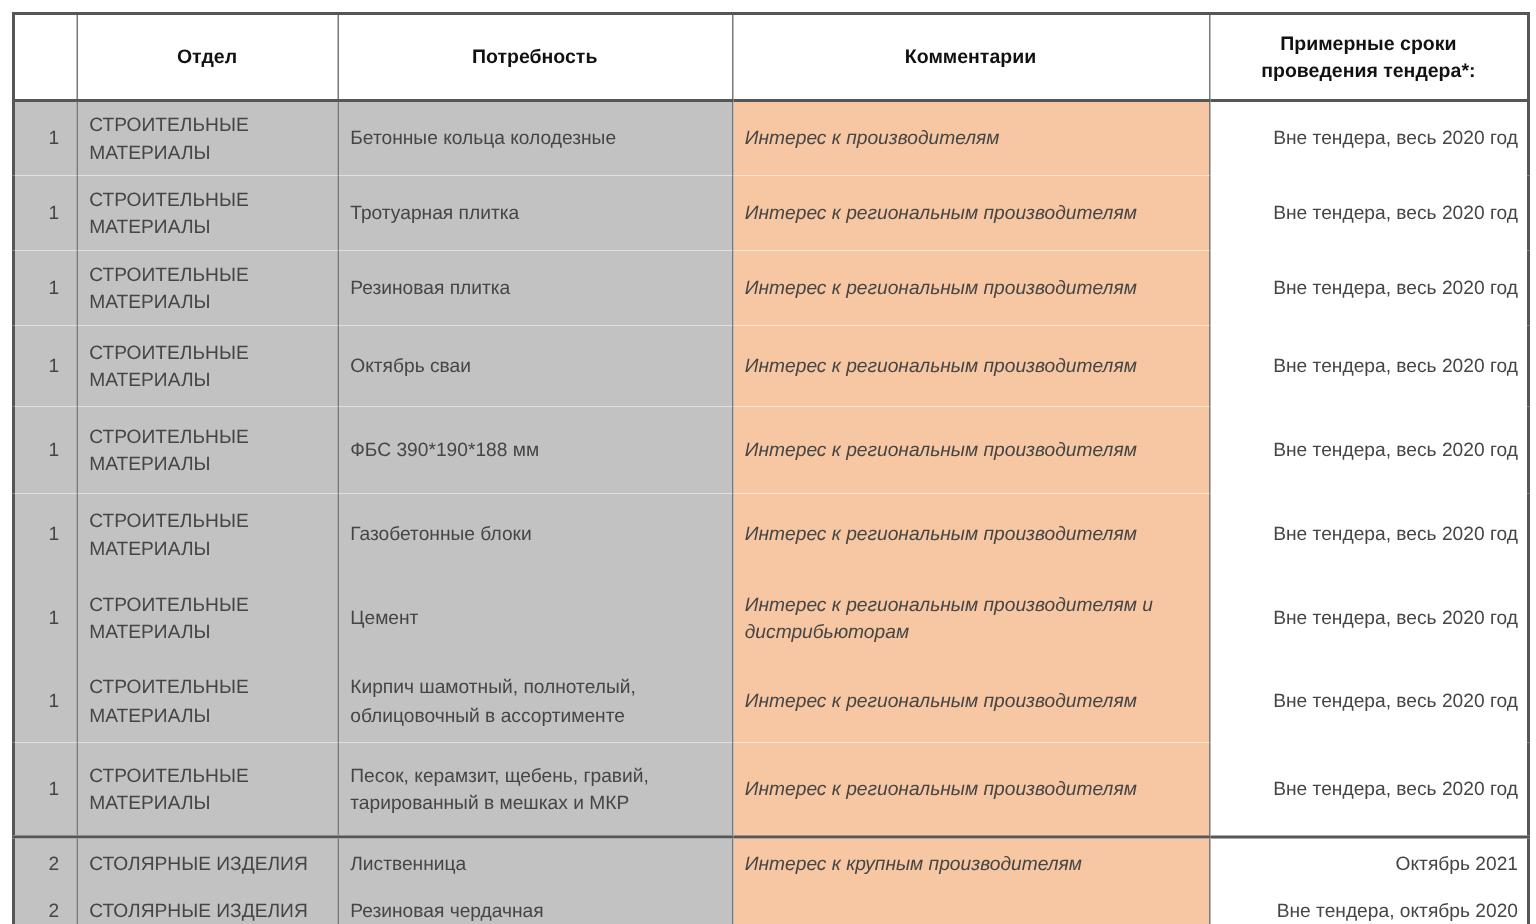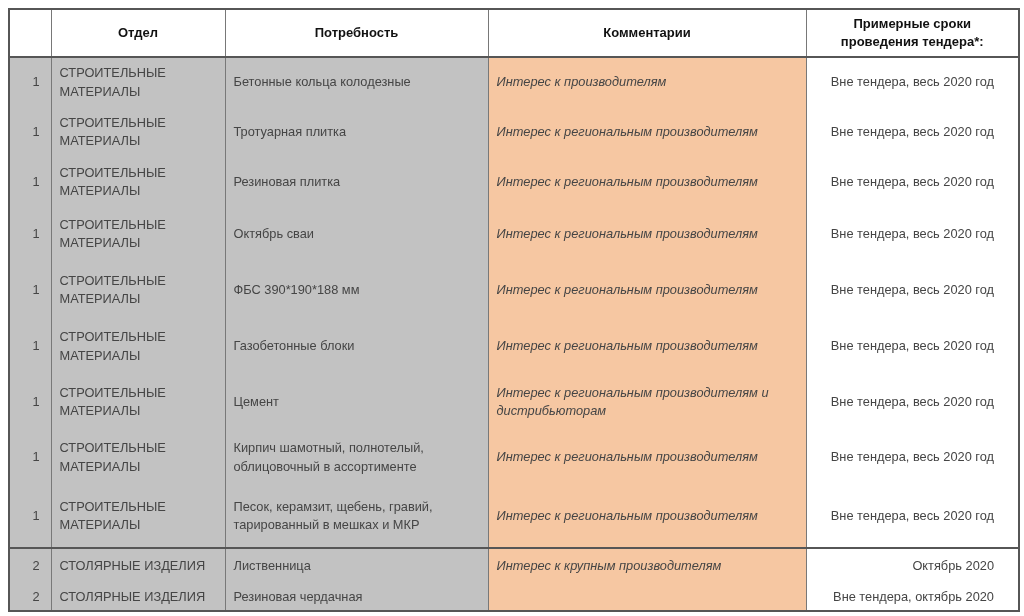--- a/index.html
+++ b/index.html
@@ -40,37 +40,37 @@
     border-bottom:2px solid var(--strong-border);
     font-weight:bold;
     font-size:13px;
     color:var(--header-text);
     text-align:center;
     line-height:1.35;
   }
   tbody td{background:var(--row-bg);}
   tbody td.cell-num{text-align:right;padding-right:11px;}
   tbody td.cell-comment{background:var(--comment-bg);font-style:italic;}
-  tbody td.cell-date{background:#ffffff;text-align:right;padding-right:24px;white-space:nowrap;}
+  tbody td.cell-date{background:#ffffff;text-align:right;padding-right:6px;white-space:nowrap;}
   tr.group-start td{border-top:2px solid var(--strong-border);}
 </style>
 </head>
 <body>
 
 <div class="page">
   <table class="tender">
     <colgroup>
       <col class="c-num">
         <col class="c-dept">
         <col class="c-need">
         <col class="c-comment">
         <col class="c-date">
     </colgroup>
     <thead>
-      <tr style="height:48px;">
+      <tr style="height:58px;">
         <th></th>
         <th>Отдел</th>
         <th>Потребность</th>
         <th>Комментарии</th>
         <th>Примерные сроки проведения тендера*:</th>
       </tr>
     </thead>
     <tbody>
       <tr style="height:50px;">
         <td class="cell-num">1</td>
@@ -133,21 +133,21 @@
         <td class="cell-dept">СТРОИТЕЛЬНЫЕ МАТЕРИАЛЫ</td>
         <td class="cell-need">Песок, керамзит, щебень, гравий, тарированный в мешках и МКР</td>
         <td class="cell-comment">Интерес к региональным производителям</td>
         <td class="cell-date">Вне тендера, весь 2020 год</td>
       </tr>
       <tr class="group-start" style="height:36px;">
         <td class="cell-num">2</td>
         <td class="cell-dept">СТОЛЯРНЫЕ ИЗДЕЛИЯ</td>
         <td class="cell-need">Лиственница</td>
         <td class="cell-comment">Интерес к крупным производителям</td>
-        <td class="cell-date">Октябрь 2020</td>
+        <td class="cell-date">Октябрь 2021</td>
       </tr>
       <tr style="height:27px;">
         <td class="cell-num">2</td>
         <td class="cell-dept">СТОЛЯРНЫЕ ИЗДЕЛИЯ</td>
         <td class="cell-need">Резиновая чердачная</td>
         <td class="cell-comment"></td>
         <td class="cell-date">Вне тендера, октябрь 2020</td>
       </tr>
     </tbody>
   </table>

